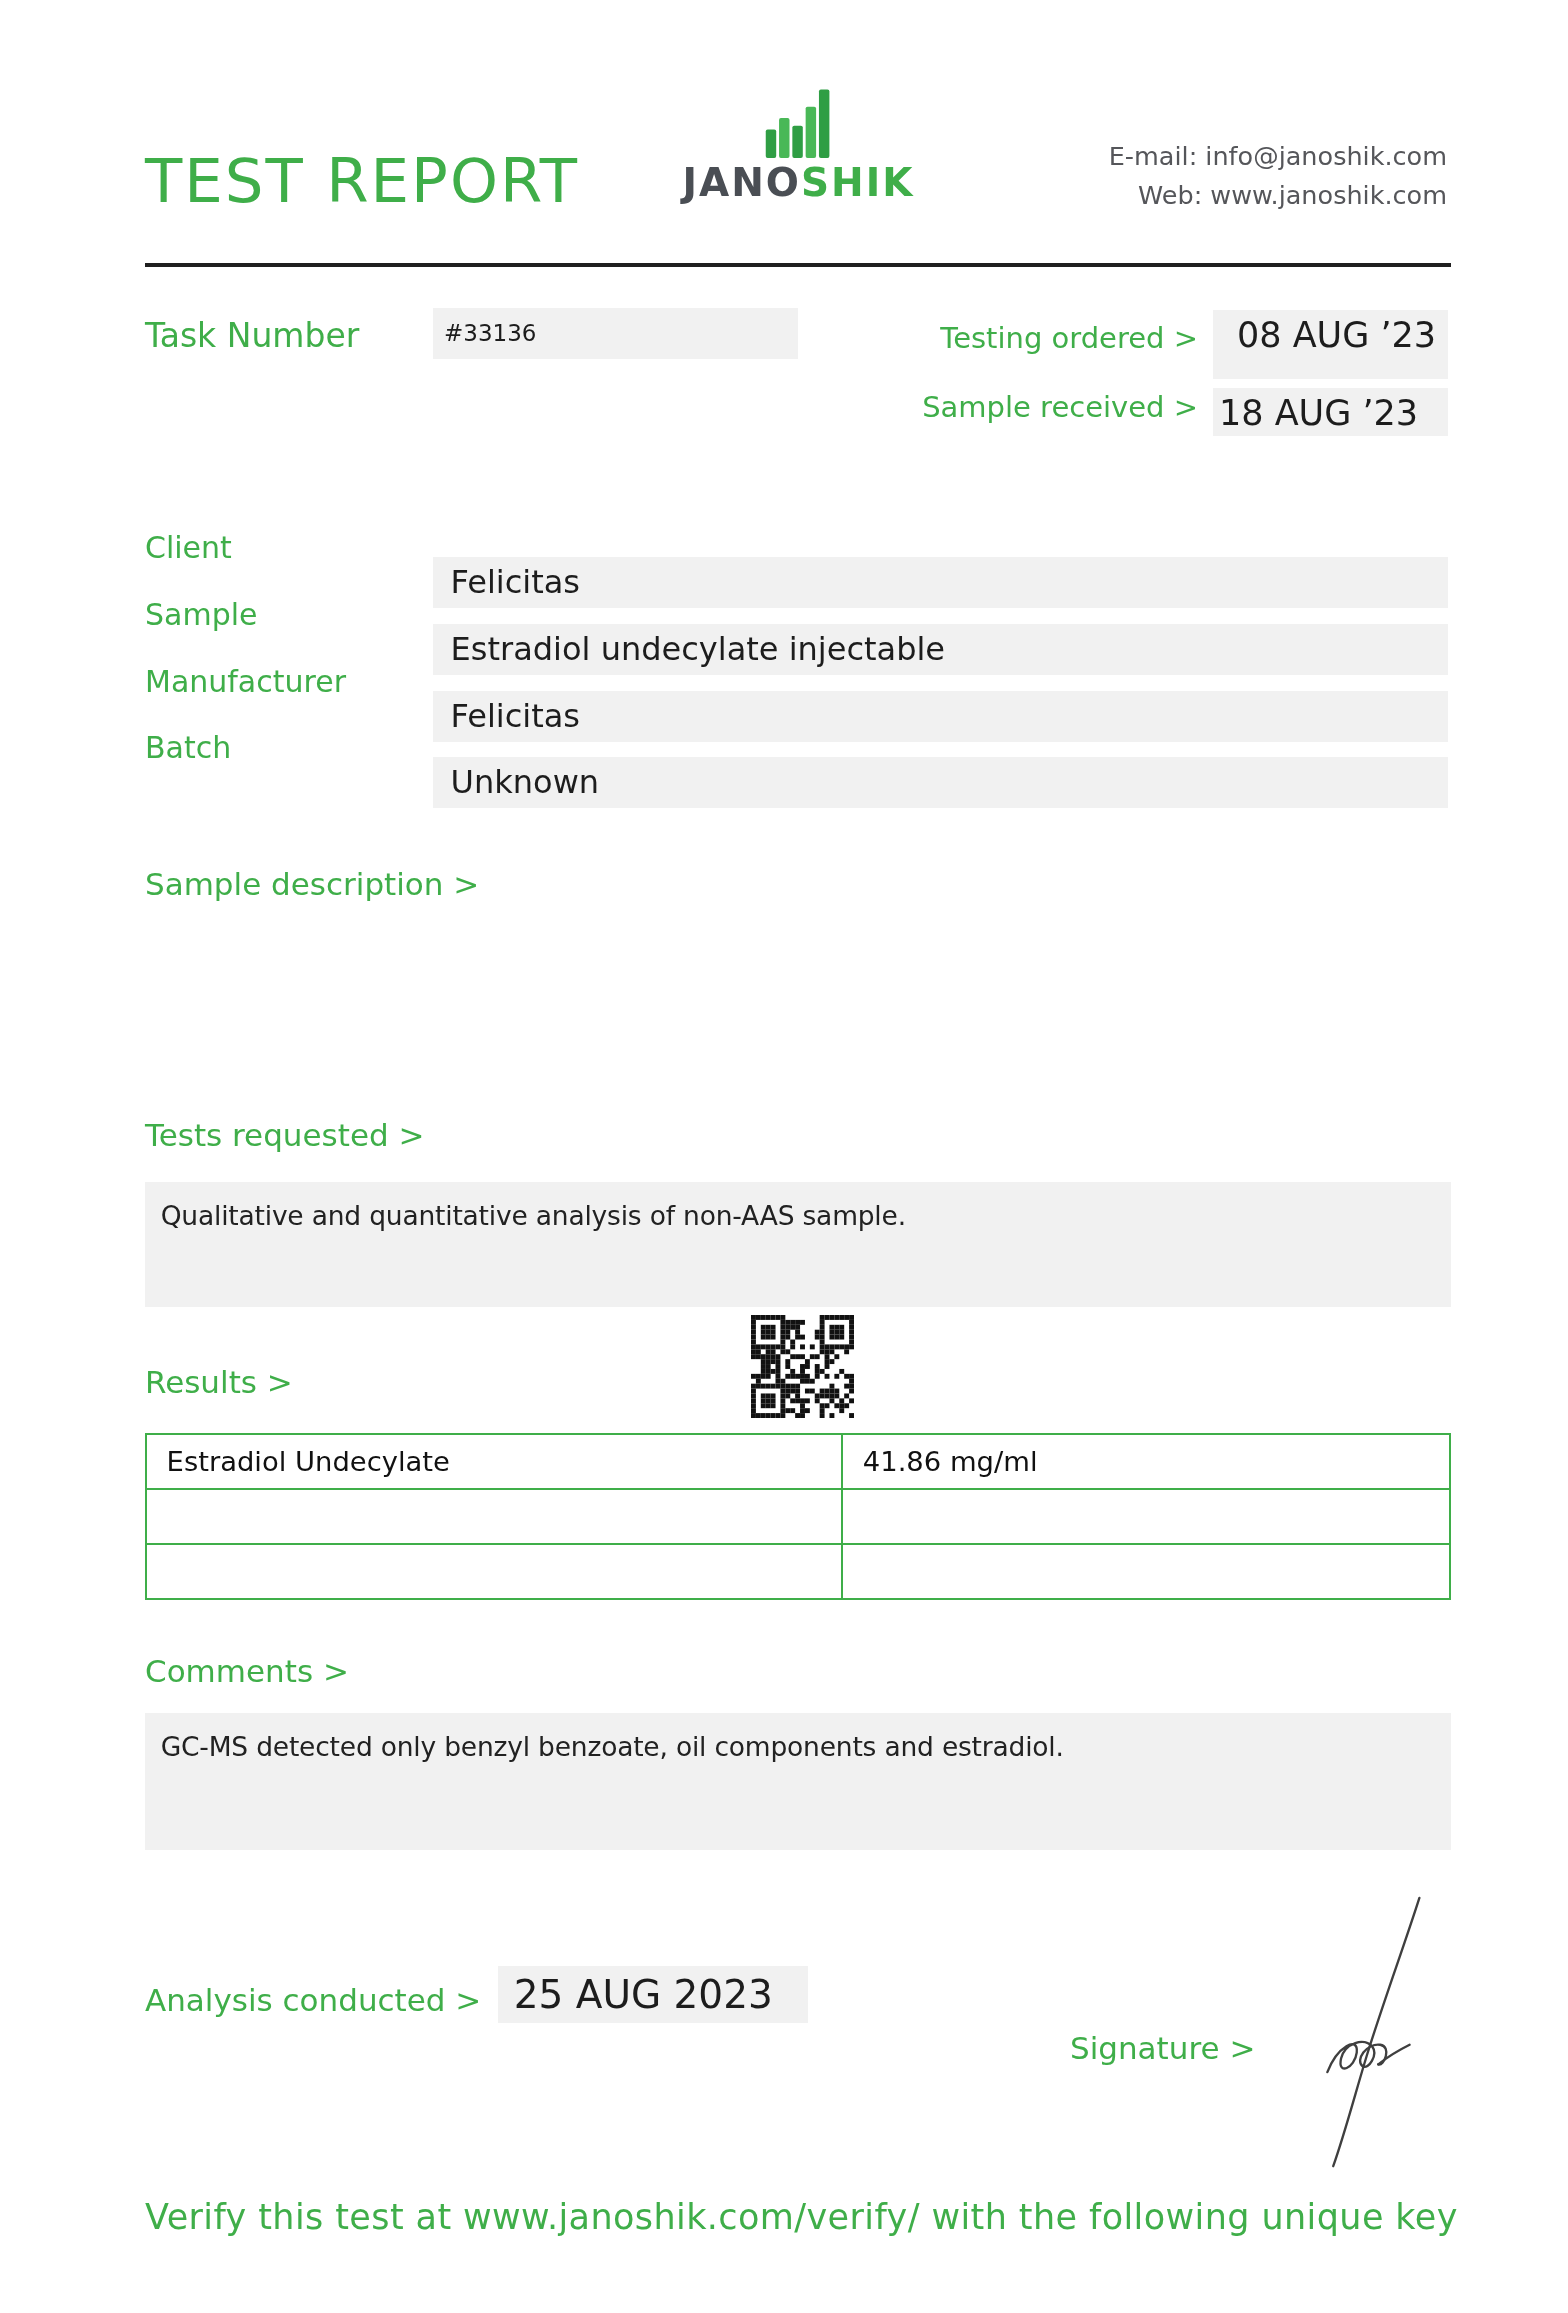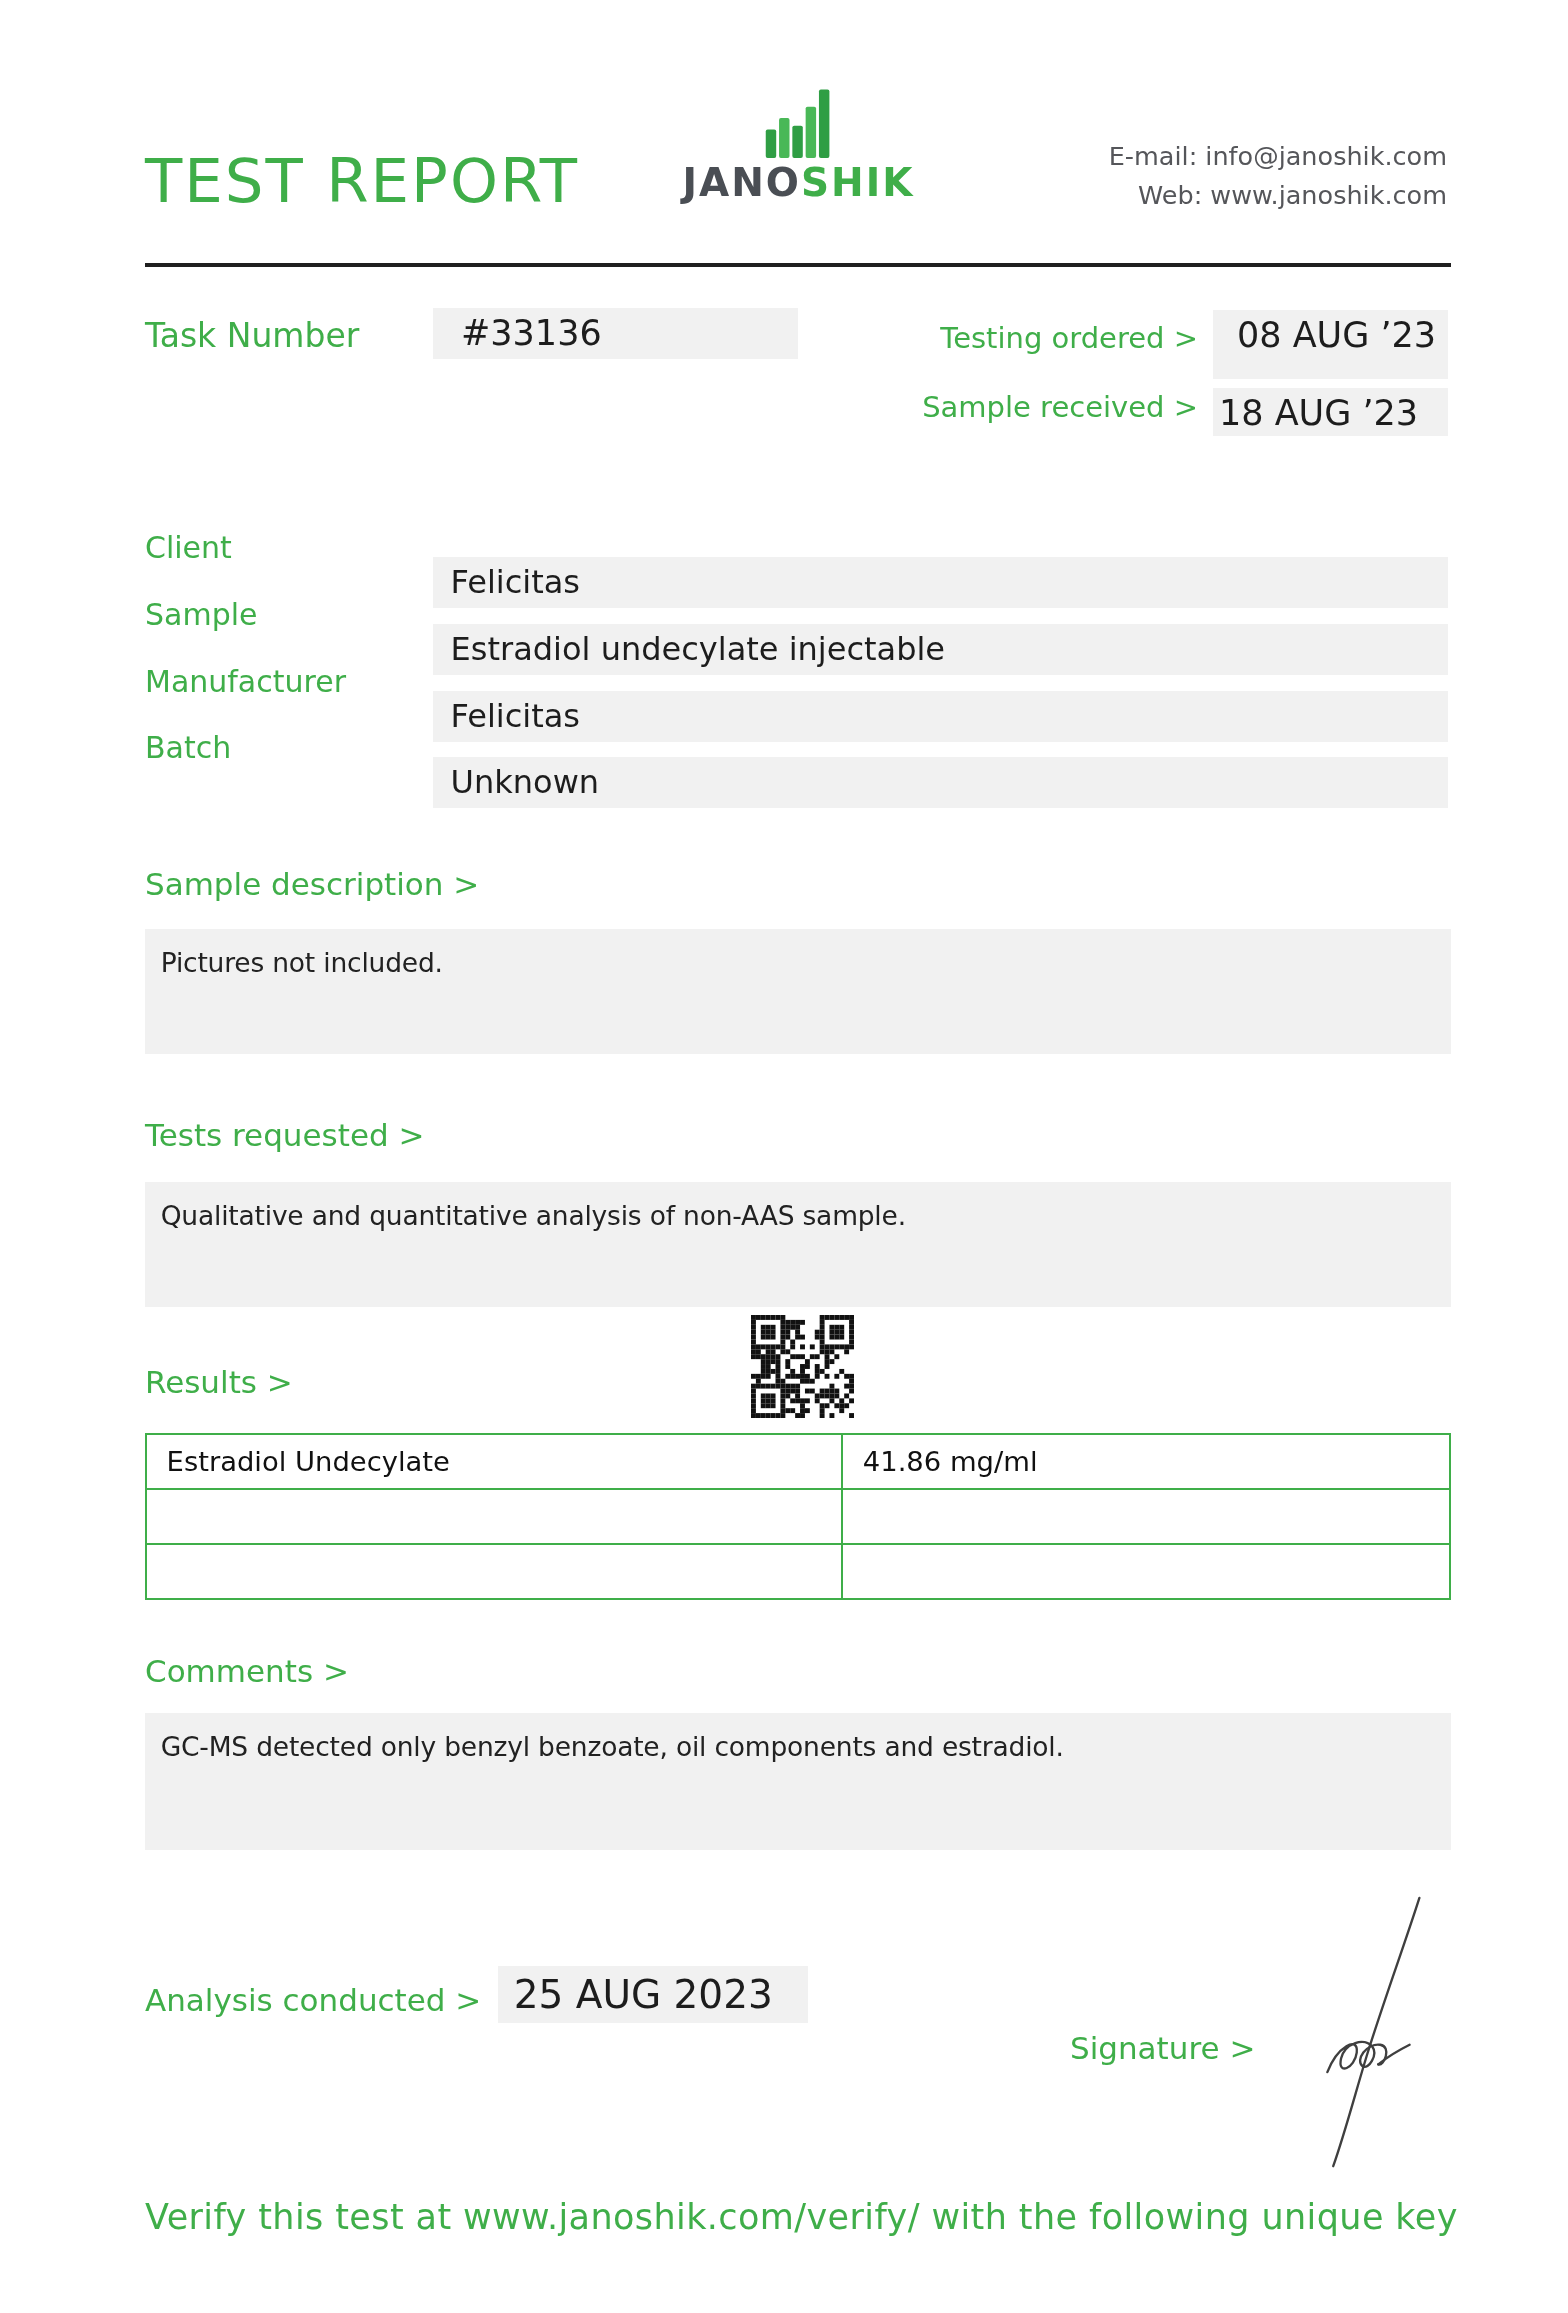--- a/index.html
+++ b/index.html
@@ -19,21 +19,21 @@
   .logo-text { font-size:39px; font-weight:bold; letter-spacing:2px; margin-top:2px; }
   .logo-dark { color:#4a4e54; }
   .logo-green { color:var(--green,#3fae49); }
   .contact { right:121px; top:137px; text-align:right; font-size:25.5px; line-height:39px; color:var(--muted,#55565a); }
   .divider { left:145px; top:263px; width:1306px; height:3.9px; background:var(--divider,#1f1f1f); }
 
   
   .green-label { color:var(--green,#3fae49); }
   .task-label { left:145px; top:316px; font-size:33px; }
   .gray-box { background:var(--boxgray,#f1f1f1); box-sizing:border-box; }
-  .task-value { left:433px; top:308px; width:365px; height:51px; line-height:51px; padding-left:28px; font-size:35px; }
+  .task-value { left:433px; top:308px; width:365px; height:51px; line-height:51px; padding-left:11px; font-size:23px; }
   .meta-label-1 { left:882px; top:321px; width:316px; text-align:right; font-size:29px; }
   .meta-label-2 { left:882px; top:390px; width:316px; text-align:right; font-size:29px; }
   .meta-value-1 { left:1213px; top:310px; width:235px; height:69px; line-height:51px; padding-left:24px; font-size:35px; }
   .meta-value-2 { left:1213px; top:378px; width:235px; height:48px; line-height:51px; padding-left:6px; font-size:35px;margin-top:10px; }
 
   
   .detail-label { left:145px; font-size:30px; }
   .dl-0 { top:530px; } .dl-1 { top:597px; } .dl-2 { top:664px; } .dl-3 { top:730px; }
   .detail-value { left:433px; width:1015px; height:51px; line-height:51px; padding-left:17.6px; font-size:32px;margin-top:37px; }
   .dv-0 { top:520px; } .dv-1 { top:587px; } .dv-2 { top:654px; } .dv-3 { top:720px; }
@@ -98,21 +98,20 @@
   <div class="abs green-label detail-label dl-0">Client</div>
   <div class="abs gray-box detail-value dv-0">Felicitas</div>
   <div class="abs green-label detail-label dl-1">Sample</div>
   <div class="abs gray-box detail-value dv-1">Estradiol undecylate injectable</div>
   <div class="abs green-label detail-label dl-2">Manufacturer</div>
   <div class="abs gray-box detail-value dv-2">Felicitas</div>
   <div class="abs green-label detail-label dl-3">Batch</div>
   <div class="abs gray-box detail-value dv-3">Unknown</div>
 
   <div class="abs green-label section-heading h-desc">Sample description &gt;</div>
-  <div class="abs gray-box text-box box-desc">Pictures not included.</div>
 
   <div class="abs green-label section-heading h-tests">Tests requested &gt;</div>
   <div class="abs gray-box text-box box-tests">Qualitative and quantitative analysis of non-AAS sample.</div>
 
   <svg id="qr" class="abs qr" width="103" height="103" viewBox="0 0 105 105" fill="#111111">
       <rect x="0" y="0" width="5" height="5"></rect>
       <rect x="5" y="0" width="5" height="5"></rect>
       <rect x="10" y="0" width="5" height="5"></rect>
       <rect x="15" y="0" width="5" height="5"></rect>
       <rect x="20" y="0" width="5" height="5"></rect>

